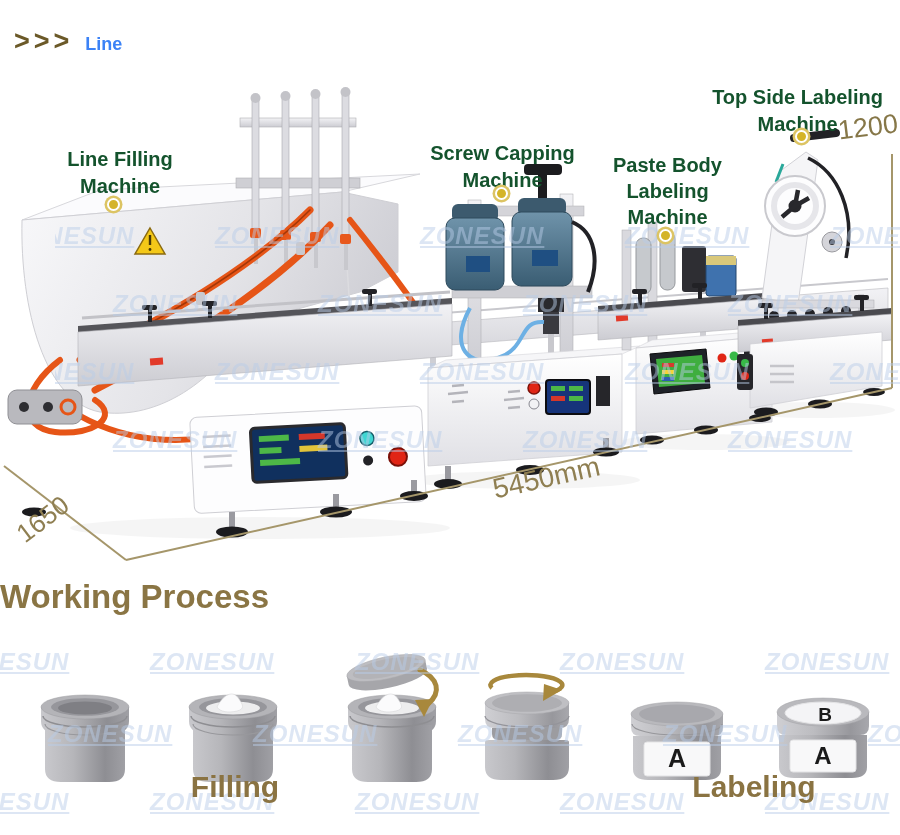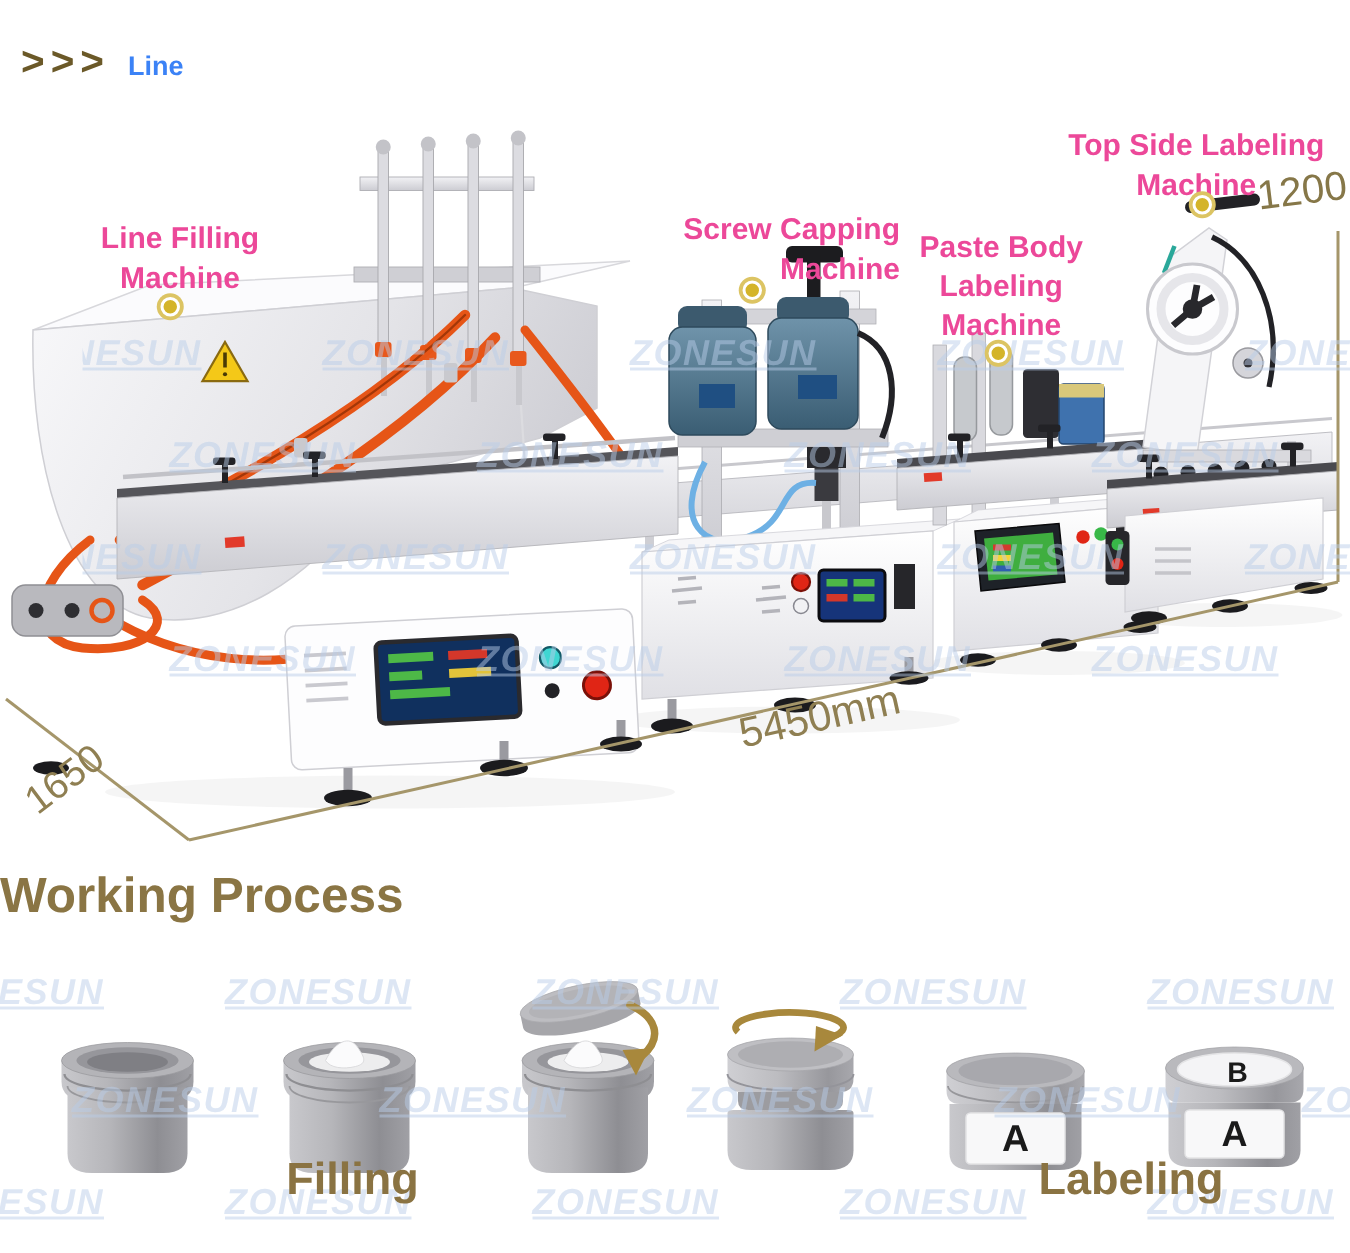--- a/index.html
+++ b/index.html
@@ -3,21 +3,21 @@
 <meta charset="utf-8">
 <style>
   html,body{margin:0;padding:0;background:#fff;}
   #canvas{position:relative;width:900px;height:835px;background:#ffffff;overflow:hidden;
           font-family:"Liberation Sans",sans-serif;}
   
   .header{position:absolute;left:14px;top:26px;display:flex;gap:12px;align-items:baseline;}
   .header .arrows{font-size:27px;font-weight:bold;color:#6b5928;letter-spacing:4px;}
   .header .title{font-size:18px;font-weight:bold;color:#3b82f6;}
   
-  .mlabel{position:absolute;text-align:center;color:#ec4899;font-weight:600;
+  .mlabel{position:absolute;text-align:center;color:#14532d;font-weight:600;
           font-size:20px;line-height:27px;z-index:30;}
   .mlabel.three{line-height:26px;}
   .dot{position:absolute;width:9px;height:9px;border-radius:50%;background:#d4b429;
        border:2px solid #ffffff;box-shadow:0 0 0 2.5px #dcc463;z-index:30;}
   
   .dim{position:absolute;color:#8f7f52;font-size:27px;z-index:25;white-space:nowrap;}
   
   .wm-layer{position:absolute;overflow:hidden;z-index:10;pointer-events:none;}
   .wm{position:absolute;font-style:italic;font-weight:bold;font-size:24px;
       letter-spacing:1px;color:#b9cde9;opacity:.48;text-decoration:underline;white-space:nowrap;}
@@ -357,21 +357,21 @@
       <span class="wm" style="left: 560px; top: 158px;">ZONESUN</span>
       <span class="wm" style="left: 765px; top: 158px;">ZONESUN</span>
     </div>
 
   <div class="mlabel" style="left:25px;top:146px;width:190px;">
     <div>Line Filling</div>
     <div>Machine</div>
   </div>
   <span class="dot" style="left:107px;top:198px;"></span>
 
-  <div class="mlabel" style="left:405px;top:140px;width:195px;text-align:right;">
+  <div class="mlabel" style="left:405px;top:140px;width:195px;">
     <div>Screw Capping</div>
     <div>Machine</div>
   </div>
   <span class="dot" style="left:495px;top:187px;"></span>
 
   <div class="mlabel three" style="left:585px;top:152px;width:165px;">
     <div>Paste Body</div>
     <div>Labeling</div>
     <div>Machine</div>
   </div>

